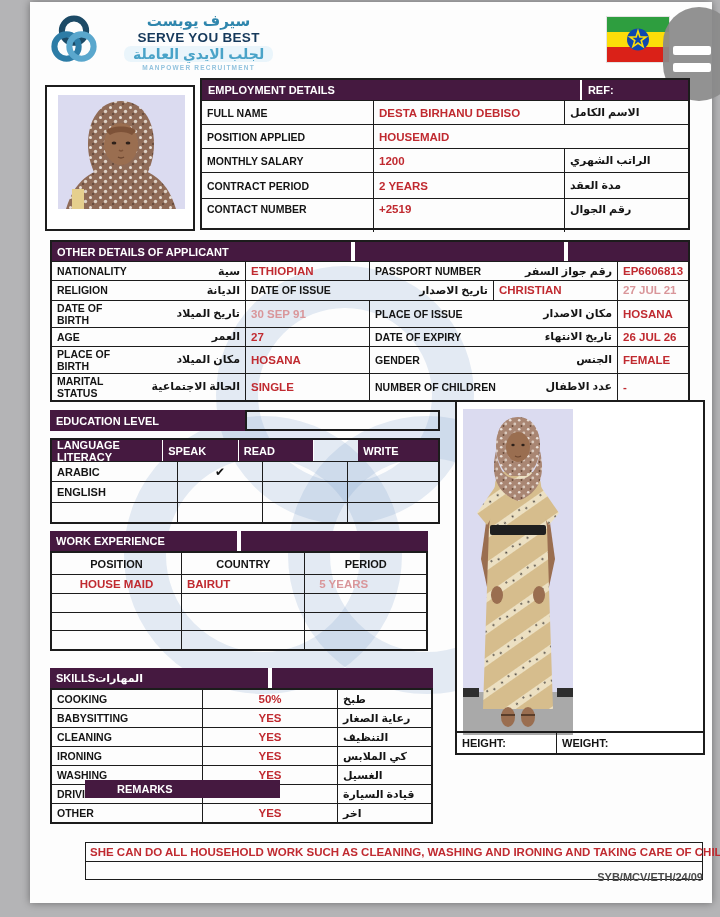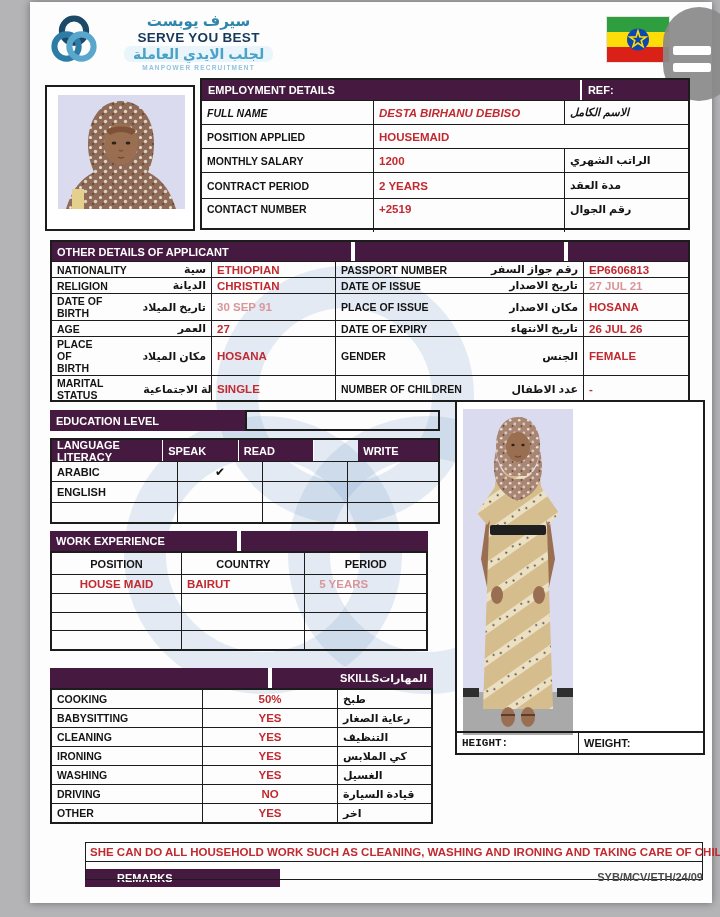--- a/index.html
+++ b/index.html
@@ -57,21 +57,21 @@
   .c-el{width:172px;}
   .c-ev{width:191px;}
   .c-ea{width:123px;}
   .emp-h{height:21px;}
   .emp-h .hL{width:436px;}
   .emp-h .hR{width:123px;border-left:2.5px solid #fff;}
 
   
   .oth{left:50px;top:240px;width:640px;height:162px;}
   .oth-h{height:20px;flex:none;background:linear-gradient(90deg,var(--purple) 0 299px,#fff 299px 303px,var(--purple) 303px 512px,#fff 512px 516px,var(--purple) 516px 100%);}
-  .c-ol{width:160px;gap:40px;}
+  .c-ol{width:194px;gap:40px;}
   .c-ov{width:124px;}
   .c-orl{width:248px;}
   .c-orv{width:70px;}
 
   
   .edu-h{left:50px;top:410px;width:195px;height:21px;font-size:11px;}
   .edu-box{left:245px;top:410px;width:195px;height:21px;border:2px solid var(--bd);}
 
   
   .lang{left:50px;top:438px;width:390px;height:86px;}
@@ -87,35 +87,35 @@
   
   .work-h{left:50px;top:531px;width:378px;height:20px;background:linear-gradient(90deg,var(--purple) 0 187px,#fff 187px 191px,var(--purple) 191px 100%);}
   .work{left:50px;top:551px;width:378px;height:100px;}
   .work .hrow{flex:none;height:22px;}
   .c-w0{width:136px;}
   .c-w1{width:129px;}
   .c-w2{width:126px;}
   .whead{font-weight:bold;font-size:11px;color:var(--ink);}
 
   
-  .skl-h{left:50px;top:668px;width:383px;height:20px;background:linear-gradient(90deg,var(--purple) 0 218px,#fff 218px 222px,var(--purple) 222px 100%);display:flex;align-items:center;justify-content:flex-end;padding:0 6px;color:#fff;font-weight:bold;font-size:11px;}
+  .skl-h{left:50px;top:668px;width:383px;height:20px;background:linear-gradient(90deg,var(--purple) 0 218px,#fff 218px 222px,var(--purple) 222px 100%);display:flex;align-items:center;justify-content:flex-start;padding:0 6px;color:#fff;font-weight:bold;font-size:11px;}
   .skl{left:50px;top:688px;width:383px;height:136px;}
   .c-s0{width:151px;}
   .c-s1{width:135px;}
   .c-s2{width:91px;}
 
   
   .photo-box{position:absolute;left:455px;top:400px;width:250px;height:355px;border:2px solid var(--bd);background:#fff;}
   .photo-box svg{position:absolute;left:6px;top:7px;}
   .hw-row{position:absolute;left:0;bottom:0;width:100%;height:22px;border-top:2px solid var(--bd);display:flex;}
   .hw-row .tc{font-weight:bold;font-size:11px;color:var(--ink);}
-  .hw-row .tc:first-child{width:122px;border-right:1.5px solid var(--bd);font-family:Liberation Mono, monospace;}
-
-  
-  .rem-h{left:85px;top:869px;width:195px;height:18px;font-size:11px;padding-left:32px;}
+  .hw-row .tc:first-child{width:100px;border-right:1.5px solid var(--bd);}
+
+  
+  .rem-h{left:85px;top:780px;width:195px;height:18px;font-size:11px;padding-left:32px;}
   .rem{left:85px;top:842px;width:618px;height:38px;border:1.5px solid var(--bd);display:flex;flex-direction:column;}
   .rem-text{height:19px;border-bottom:1px solid var(--bd);display:flex;align-items:center;padding:0 4px;font-weight:bold;font-size:11.5px;color:var(--red);white-space:nowrap;}
   .footer-code{position:absolute;left:470px;top:871px;width:233px;text-align:right;font-weight:bold;font-size:11px;color:#4a4a4a;}
 </style>
 </head>
 <body>
 
 <div id="canvas">
   <div class="page"></div>
 
@@ -177,21 +177,21 @@
       <path d="M60,62 Q63,64 66,62" stroke="#6b452f" stroke-width="1.4" fill="none"></path>
       <path d="M61,55 Q63,57 65,55" stroke="#7d5238" stroke-width="1.2" fill="none"></path>
     </svg>
   </div>
 
   <div class="abs tbl emp">
     <div class="trow emp-h">
       <div class="tc phead hL" style="border-right:none;">EMPLOYMENT DETAILS</div>
       <div class="tc phead hR">REF:</div>
     </div>
-    <div class="trow" style="height:24px;font-style:italic;">
+    <div class="trow" style="height:24px;">
       <div class="tc c-el lbl">FULL NAME</div>
       <div class="tc c-ev val">DESTA BIRHANU DEBISO</div>
       <div class="tc c-ea ar rgt">الاسم الكامل</div>
     </div>
     <div class="trow" style="height:24px;">
       <div class="tc c-el lbl">POSITION APPLIED</div>
       <div class="tc c-ev val">HOUSEMAID</div>
     </div>
     <div class="trow" style="height:24px;">
       <div class="tc c-el lbl">MONTHLY SALARY</div>
@@ -224,25 +224,25 @@
           <span class="lbl">PASSPORT NUMBER</span>
           <span class="ar">رقم جواز السفر</span>
         </div>
       <div class="tc c-orv val">EP6606813</div>
     </div>
     <div class="trow">
       <div class="tc c-ol split">
           <span class="lbl">RELIGION</span>
           <span class="ar">الديانة</span>
         </div>
-      <div class="tc c-ov val">CHRISTIAN</div>
       <div class="tc c-orl split">
           <span class="lbl">DATE OF ISSUE</span>
           <span class="ar">تاريخ الاصدار</span>
         </div>
+      <div class="tc c-ov val">CHRISTIAN</div>
       <div class="tc c-orv val light">27 JUL 21</div>
     </div>
     <div class="trow">
       <div class="tc c-ol split">
           <span class="lbl">DATE OF BIRTH</span>
           <span class="ar">تاريخ الميلاد</span>
         </div>
       <div class="tc c-ov val light">30 SEP 91</div>
       <div class="tc c-orl split">
           <span class="lbl">PLACE OF ISSUE</span>

